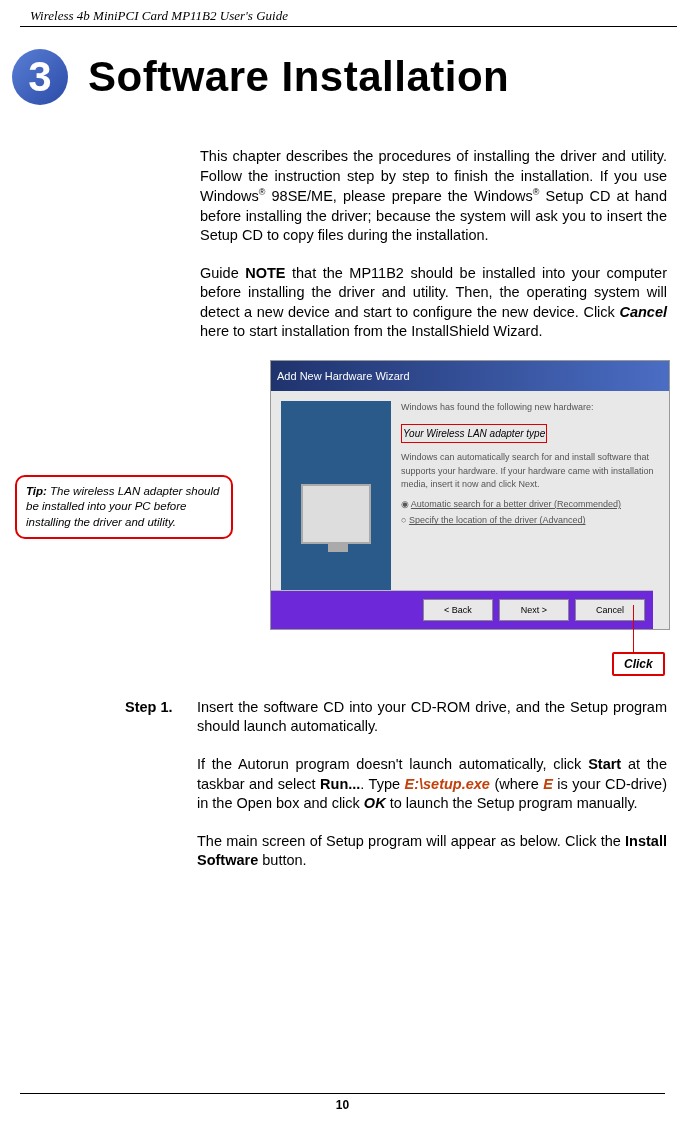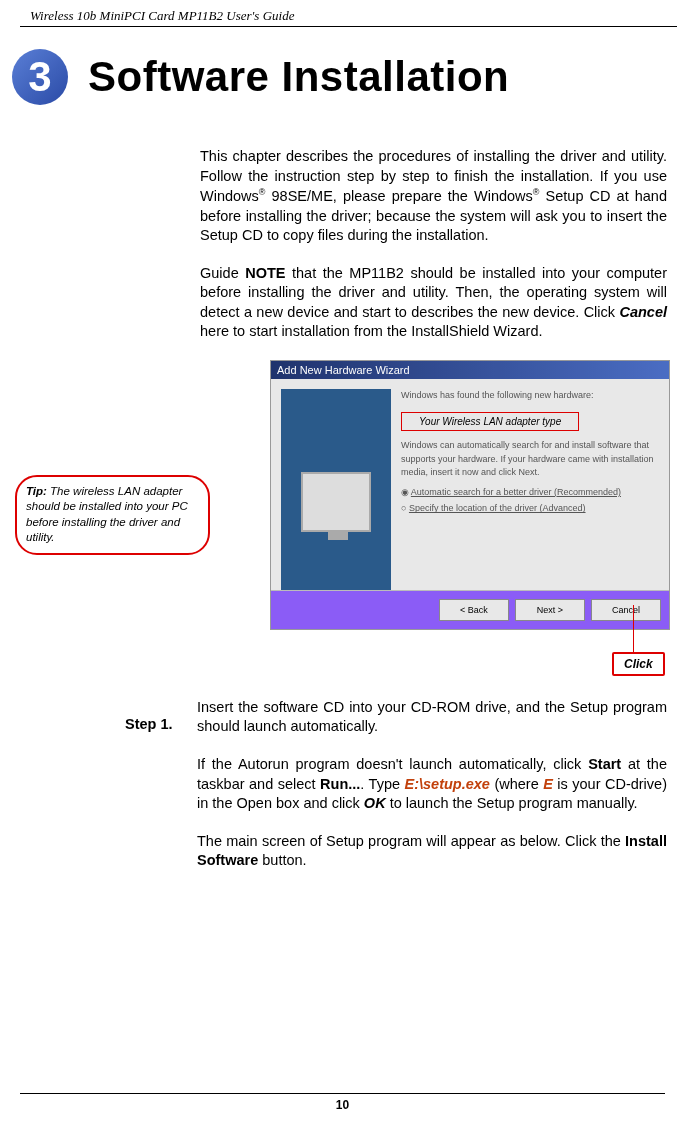--- a/index.html
+++ b/index.html
@@ -84,21 +84,21 @@
       left: 270px;
       width: 400px;
       height: 270px;
       border: 1px solid #999;
       background: #e8e8e8;
     }
     .wizard-title {
       background: linear-gradient(90deg, #0a2060 0%, #3a60c0 100%);
       color: #fff;
       font-size: 11px;
-      padding: 3px 6px;
+      padding: 9px 6px;
       filter: blur(0.5px);
       opacity: 0.9;
     }
     .wizard-body {
       display: flex;
       padding: 10px;
       gap: 10px;
       height: 247px;
     }
     .wizard-left {
@@ -130,38 +130,38 @@
       font-size: 9px;
       color: #555;
       filter: blur(0.6px);
       line-height: 1.5;
     }
     .wizard-right-text {
       margin-bottom: 6px;
     }
     .red-outline {
       border: 1.5px solid #d00;
-      padding: 1px 17px;
+      padding: 1px 1px;
       font-style: italic;
       font-size: 10px;
       color: #000;
       filter: none;
       display: inline-block;
       margin: 4px 0 8px 0;
     }
     .radio-line {
       margin: 3px 0;
       font-size: 9px;
     }
     .wizard-buttons {
       position: absolute;
       bottom: 0;
-      right: 0;
+      right: 16px;
       left: 0;
-      background: #8b5cf6;
+      background: #6d28d9;
       padding: 8px;
       display: flex;
       justify-content: flex-end;
       gap: 6px;
       border-top: 1px solid #bbb;
     }
     .wiz-btn {
       width: 70px;
       height: 22px;
       background: #e8e8e8;
@@ -188,23 +188,23 @@
       border-radius: 2px;
       padding: 3px 10px;
       font-size: 12px;
       font-style: italic;
       font-weight: bold;
     }
     .tip-box {
       position: absolute;
       top: 115px;
       left: 15px;
-      width: 195px;
+      width: 218px;
       border: 2px solid #d00;
-      border-radius: 22px;
+      border-radius: 10px;
       padding: 7px 9px;
       font-size: 11.5px;
       font-style: italic;
       line-height: 1.35;
     }
     .tip-bold {
       font-weight: bold;
     }
     .step-section {
       padding: 18px 30px 0 125px;
@@ -212,21 +212,20 @@
       line-height: 1.35;
     }
     .step-row {
       display: flex;
       gap: 10px;
     }
     .step-label {
       font-weight: bold;
       flex-shrink: 0;
       width: 62px;
-      margin-top: 17px;
     }
     .step-content {
       flex: 1;
       text-align: justify;
     }
     .step-content p {
       margin-bottom: 18px;
     }
     .red-txt {
       color: #c2410c;
@@ -249,37 +248,37 @@
       font-size: 12px;
       font-weight: bold;
       border-top: 1px solid #000;
       margin: 0 20px;
       padding-top: 4px;
     }
   </style>
 </head>
 <body>
 
-<div class="header-line">Wireless 10b MiniPCI Card MP11B2 User's Guide</div>
+<div class="header-line">Wireless 4b MiniPCI Card MP11B2 User's Guide</div>
 
 <div class="chapter-head">
   <div class="step-circle">
     <div class="circle-bg">
       <span class="circle-number">3</span>
     </div>
   </div>
   <div class="chapter-title">Software Installation</div>
 </div>
 
 <div class="body-text">
   <p>
     <span>This chapter describes the procedures of installing the driver and utility.  Follow the instruction step by step to finish the installation.  If you use Windows</span><sup>®</sup><span> 98SE/ME, please prepare the Windows</span><sup>®</sup><span> Setup CD at hand before installing the driver; because the system will ask you to insert the Setup CD to copy files during the installation.</span>
   </p>
   <p>
-    <span>Guide </span><span class="bold">NOTE</span><span> that the MP11B2 should be installed into your computer before installing the driver and utility.  Then, the operating system will detect a new device and start to describes the new device.  Click </span><span class="bold-italic">Cancel</span><span> here to start installation from the InstallShield Wizard.</span>
+    <span>Guide </span><span class="bold">NOTE</span><span> that the MP11B2 should be installed into your computer before installing the driver and utility.  Then, the operating system will detect a new device and start to configure the new device.  Click </span><span class="bold-italic">Cancel</span><span> here to start installation from the InstallShield Wizard.</span>
   </p>
 </div>
 
 <div class="wizard-area">
   <div class="wizard-img">
     <div class="wizard-title">Add New Hardware Wizard</div>
     <div class="wizard-body">
       <div class="wizard-left">
         <div class="monitor-icon"></div>
       </div>

